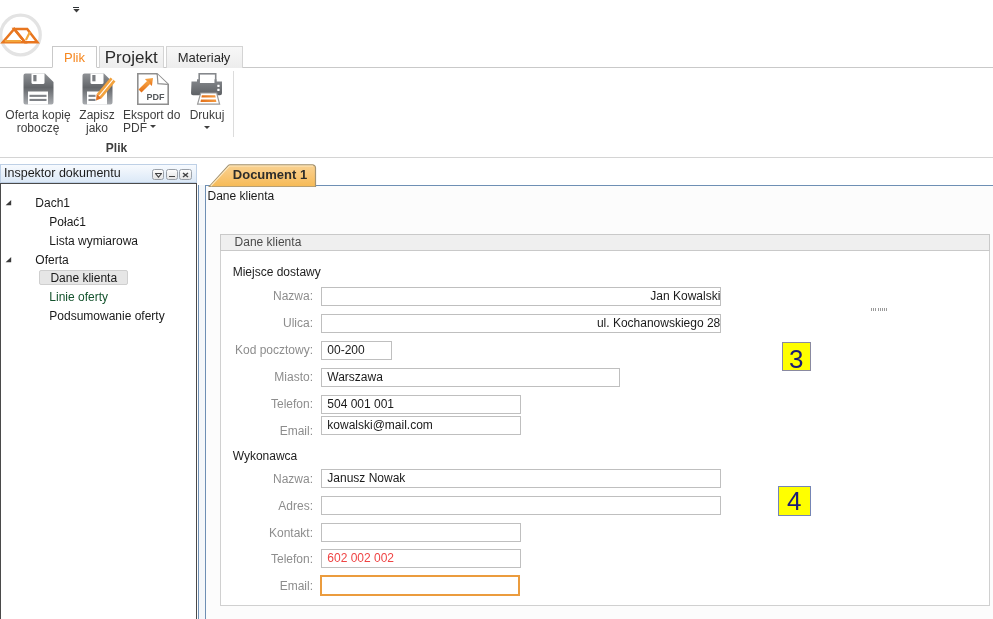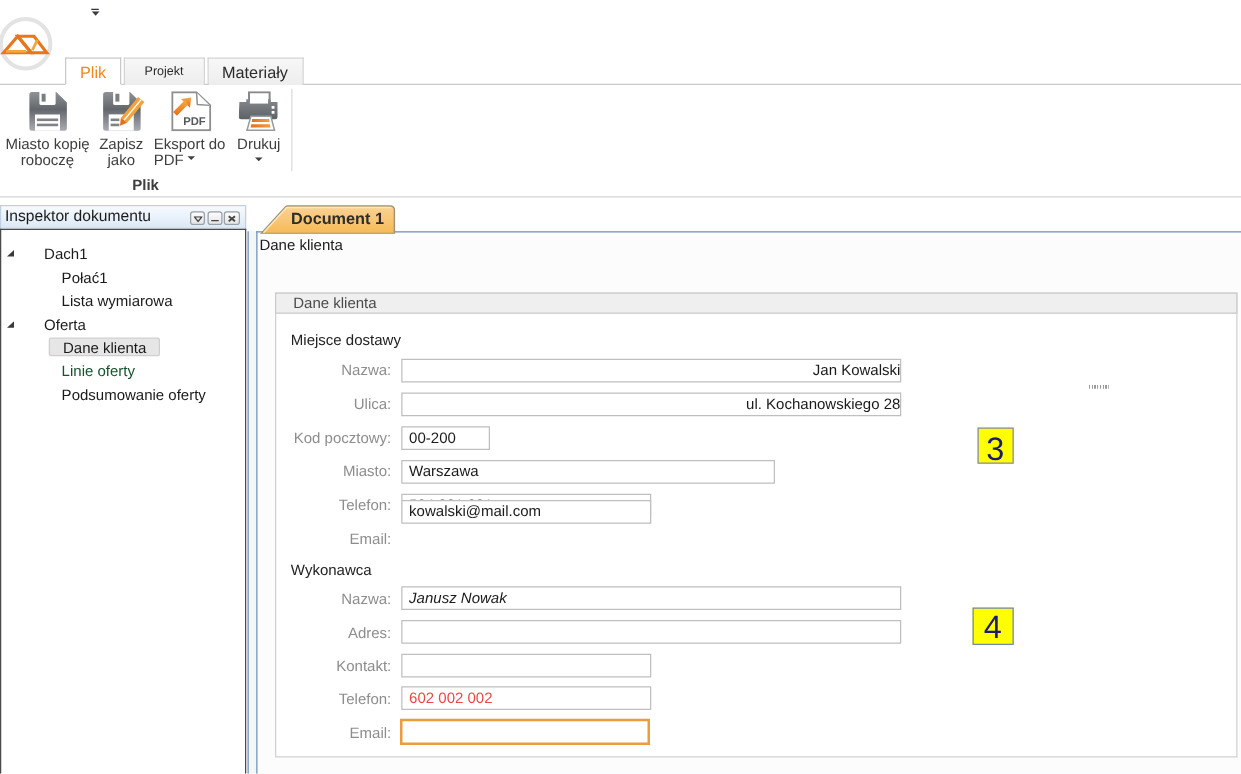--- a/index.html
+++ b/index.html
@@ -21,21 +21,21 @@
     <path d="M2.8,29.2 L14.2,16 L25,29.2 Z"></path>
     <path d="M14.2,16 H27.2 L37.4,29.2 H25 Z"></path>
   </g>
   <g stroke="#f3a63c" stroke-width="2.2" fill="none">
     <path d="M4.8,28.1 H21"></path>
     <path d="M25.9,27.1 L29.9,18.9"></path>
   </g>
 </svg>
 
 <div class="abs" style="left:0;top:67px;width:993px;height:1px;background:#c9c9c9;"></div>
-<div class="abs" style="left:98.5px;top:45.5px;width:65.5px;height:22.5px;background:linear-gradient(#f7f7f7,#ededed);border:1px solid #d4d4d4;border-bottom:none;color:#2b2b2b;font-size:10px;text-align:center;line-height:22px;">Projekt</div>
+<div class="abs" style="left:98.5px;top:45.5px;width:65.5px;height:22.5px;background:linear-gradient(#f7f7f7,#ededed);border:1px solid #d4d4d4;border-bottom:none;color:#2b2b2b;font-size:17px;text-align:center;line-height:22px;">Projekt</div>
 <div class="abs" style="left:165.5px;top:45.5px;width:77px;height:22.5px;background:linear-gradient(#f7f7f7,#ededed);border:1px solid #d4d4d4;border-bottom:none;color:#2b2b2b;font-size:13px;text-align:center;line-height:22px;">Materiały</div>
 <div class="abs" style="left:52px;top:45.5px;width:45px;height:22.5px;background:#fff;border:1px solid #c9c9c9;border-bottom:1px solid #fff;color:#f6871f;font-size:13px;text-align:center;line-height:22px;z-index:3;">Plik</div>
 
 <div class="abs" style="left:0;top:157px;width:993px;height:1px;background:#d4d4d4;"></div>
 <div class="abs" style="left:233px;top:71px;width:1px;height:66px;background:#dcdcdc;"></div>
 <div class="abs" style="left:0;top:141px;width:233px;height:14px;color:#3e3e3e;font-size:12px;font-weight:bold;text-align:center;">Plik</div>
 
 <svg class="abs" style="left:22px;top:73px;" width="32" height="32" viewBox="0 0 32 32">
   <defs>
     <linearGradient id="fg1" x1="0" y1="0" x2="0" y2="1">
@@ -44,21 +44,21 @@
         <stop offset="1" stop-color="#a8abaf"></stop>
     </linearGradient>
   </defs>
   <path d="M1.5,2.5 a2,2 0 0 1 2-2 H23 L31.5,9 V29.5 a2,2 0 0 1 -2,2 H3.5 a2,2 0 0 1 -2-2 Z" fill="url(#fg1)"></path>
   <path d="M9.5,0.5 h13 v9 a1.5,1.5 0 0 1 -1.5,1.5 h-10 a1.5,1.5 0 0 1 -1.5,-1.5 Z" fill="#fff"></path>
   <rect x="11.3" y="2" width="3.2" height="6.3" fill="#7b7e82"></rect>
   <path d="M6,18.5 h20 v13 h-20 Z" fill="#fff"></path>
   <rect x="7.5" y="21.8" width="17" height="2.1" fill="#7f8287"></rect>
   <rect x="7.5" y="25.9" width="17" height="2.1" fill="#7f8287"></rect>
 </svg>
-<div class="abs" style="left:2px;top:109px;width:72px;color:#3e3e3e;font-size:12px;line-height:13px;text-align:center;">Miasto kopię roboczę</div>
+<div class="abs" style="left:2px;top:109px;width:72px;color:#3e3e3e;font-size:12px;line-height:13px;text-align:center;">Oferta kopię roboczę</div>
 
 <svg class="abs" style="left:81px;top:73px;overflow:visible;" width="34" height="32" viewBox="0 0 34 32">
   <path d="M1.5,2.5 a2,2 0 0 1 2-2 H23 L31.5,9 V29.5 a2,2 0 0 1 -2,2 H3.5 a2,2 0 0 1 -2-2 Z" fill="url(#fg1)"></path>
   <path d="M9.5,0.5 h13 v9 a1.5,1.5 0 0 1 -1.5,1.5 h-10 a1.5,1.5 0 0 1 -1.5,-1.5 Z" fill="#fff"></path>
   <rect x="11.3" y="2" width="3.2" height="6.3" fill="#7b7e82"></rect>
   <path d="M6,18.5 h20 v13 h-20 Z" fill="#fff"></path>
   <rect x="7.5" y="21.8" width="7" height="2.1" fill="#7f8287"></rect>
   <rect x="7.5" y="25.9" width="7" height="2.1" fill="#7f8287"></rect>
   <polygon points="20.7,25.2 15.7,21.1 29.5,4.5 34.5,8.6" fill="#f2a23e"></polygon>
   <polygon points="18.6,23.5 17.8,22.8 31.7,6.1 32.5,6.8" fill="#fff"></polygon>
@@ -159,26 +159,26 @@
 <div class="abs" style="left:321.3px;top:286.5px;width:400px;height:19px;border:1px solid #bfbfbf;background:#fff;font-size:12px;color:#1a1a1a;line-height:17px;padding-left:5px;text-align:right;">Jan Kowalski</div>
 <div class="abs" style="left:160px;top:316px;width:153px;text-align:right;color:#8d8d8d;font-size:12px;">Ulica:</div>
 <div class="abs" style="left:321.3px;top:313.5px;width:400px;height:19px;border:1px solid #bfbfbf;background:#fff;font-size:12px;color:#1a1a1a;line-height:17px;padding-left:5px;text-align:right;">ul. Kochanowskiego 28</div>
 <div class="abs" style="left:160px;top:343px;width:153px;text-align:right;color:#8d8d8d;font-size:12px;">Kod pocztowy:</div>
 <div class="abs" style="left:321.3px;top:340.5px;width:70.5px;height:19px;border:1px solid #bfbfbf;background:#fff;font-size:12px;color:#1a1a1a;line-height:17px;padding-left:5px;">00-200</div>
 <div class="abs" style="left:160px;top:370px;width:153px;text-align:right;color:#8d8d8d;font-size:12px;">Miasto:</div>
 <div class="abs" style="left:321.3px;top:367.5px;width:299px;height:19px;border:1px solid #bfbfbf;background:#fff;font-size:12px;color:#1a1a1a;line-height:17px;padding-left:5px;">Warszawa</div>
 <div class="abs" style="left:160px;top:397px;width:153px;text-align:right;color:#8d8d8d;font-size:12px;">Telefon:</div>
 <div class="abs" style="left:321.3px;top:394.5px;width:200px;height:19px;border:1px solid #bfbfbf;background:#fff;font-size:12px;color:#1a1a1a;line-height:17px;padding-left:5px;">504 001 001</div>
 <div class="abs" style="left:160px;top:424px;width:153px;text-align:right;color:#8d8d8d;font-size:12px;">Email:</div>
-<div class="abs" style="left:321.3px;top:400px;width:200px;height:19px;border:1px solid #bfbfbf;background:#fff;font-size:12px;color:#1a1a1a;line-height:17px;padding-left:5px;">kowalski@mail.com</div>
+<div class="abs" style="left:321.3px;top:416px;width:200px;height:19px;border:1px solid #bfbfbf;background:#fff;font-size:12px;color:#1a1a1a;line-height:17px;padding-left:5px;">kowalski@mail.com</div>
 
 <div class="abs" style="left:232.7px;top:449px;color:#222;font-size:12px;">Wykonawca</div>
 
 <div class="abs" style="left:160px;top:472px;width:153px;text-align:right;color:#8d8d8d;font-size:12px;">Nazwa:</div>
-<div class="abs" style="left:321.3px;top:469.3px;width:400px;height:19px;border:1px solid #bfbfbf;background:#fff;font-size:12px;color:#1a1a1a;line-height:17px;padding-left:5px;font-style:italic;">Janusz Nowak</div>
+<div class="abs" style="left:321.3px;top:469.3px;width:400px;height:19px;border:1px solid #bfbfbf;background:#fff;font-size:12px;color:#1a1a1a;line-height:17px;padding-left:5px;">Janusz Nowak</div>
 <div class="abs" style="left:160px;top:499px;width:153px;text-align:right;color:#8d8d8d;font-size:12px;">Adres:</div>
 <div class="abs" style="left:321.3px;top:496px;width:400px;height:19px;border:1px solid #bfbfbf;background:#fff;"></div>
 <div class="abs" style="left:160px;top:525.5px;width:153px;text-align:right;color:#8d8d8d;font-size:12px;">Kontakt:</div>
 <div class="abs" style="left:321.3px;top:522.6px;width:200px;height:19px;border:1px solid #bfbfbf;background:#fff;"></div>
 <div class="abs" style="left:160px;top:552px;width:153px;text-align:right;color:#8d8d8d;font-size:12px;">Telefon:</div>
 <div class="abs" style="left:321.3px;top:549.2px;width:200px;height:19px;border:1px solid #bfbfbf;background:#fff;font-size:12px;color:#ef4444;line-height:17px;padding-left:5px;">602 002 002</div>
 <div class="abs" style="left:160px;top:578.5px;width:153px;text-align:right;color:#8d8d8d;font-size:12px;">Email:</div>
 <div class="abs" style="left:319.6px;top:575.4px;width:200.8px;height:20.8px;border:2px solid #eb9c3e;background:#fff;"></div>
 
 <div class="abs" style="left:870.7px;top:308px;width:16px;height:3px;background:repeating-linear-gradient(90deg,#9a9a9a 0,#9a9a9a 1px,transparent 1px,transparent 2.2px);"></div>

